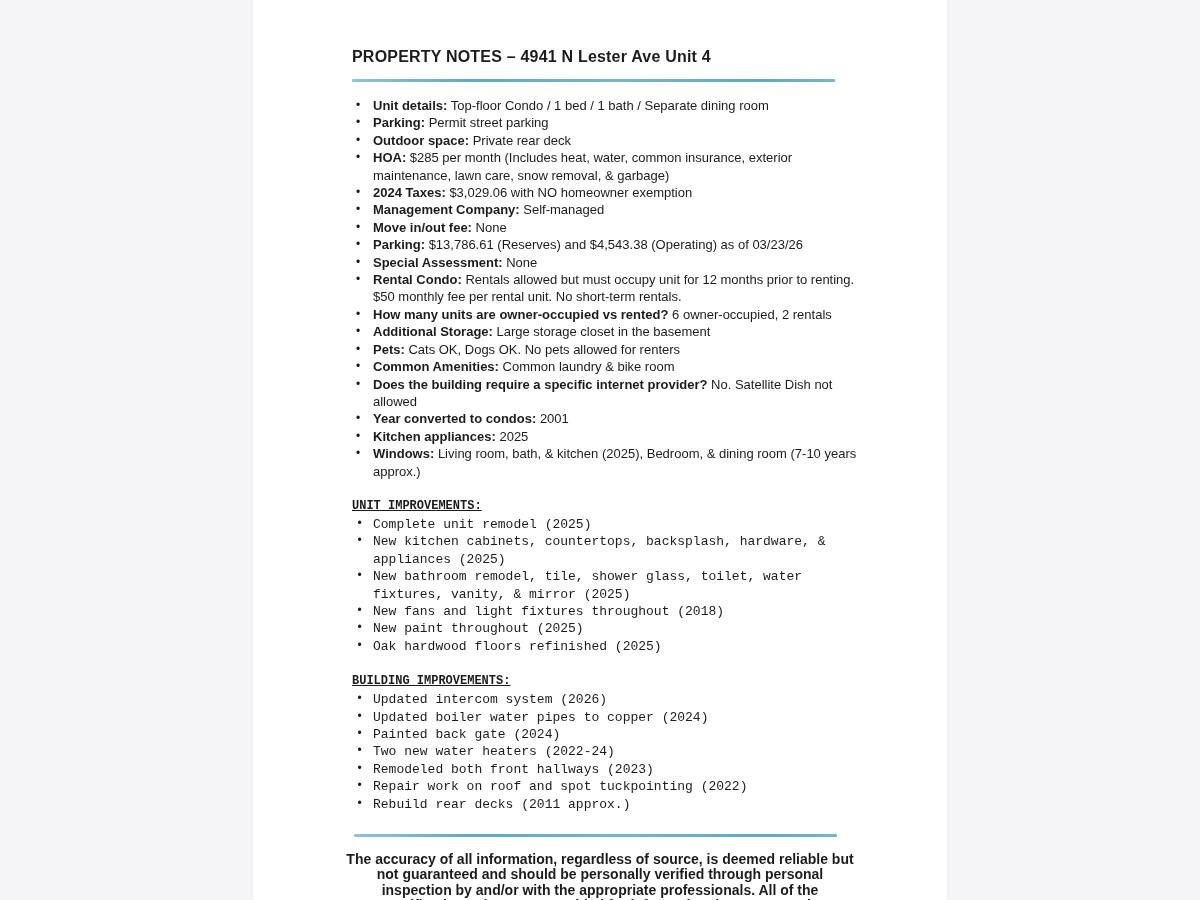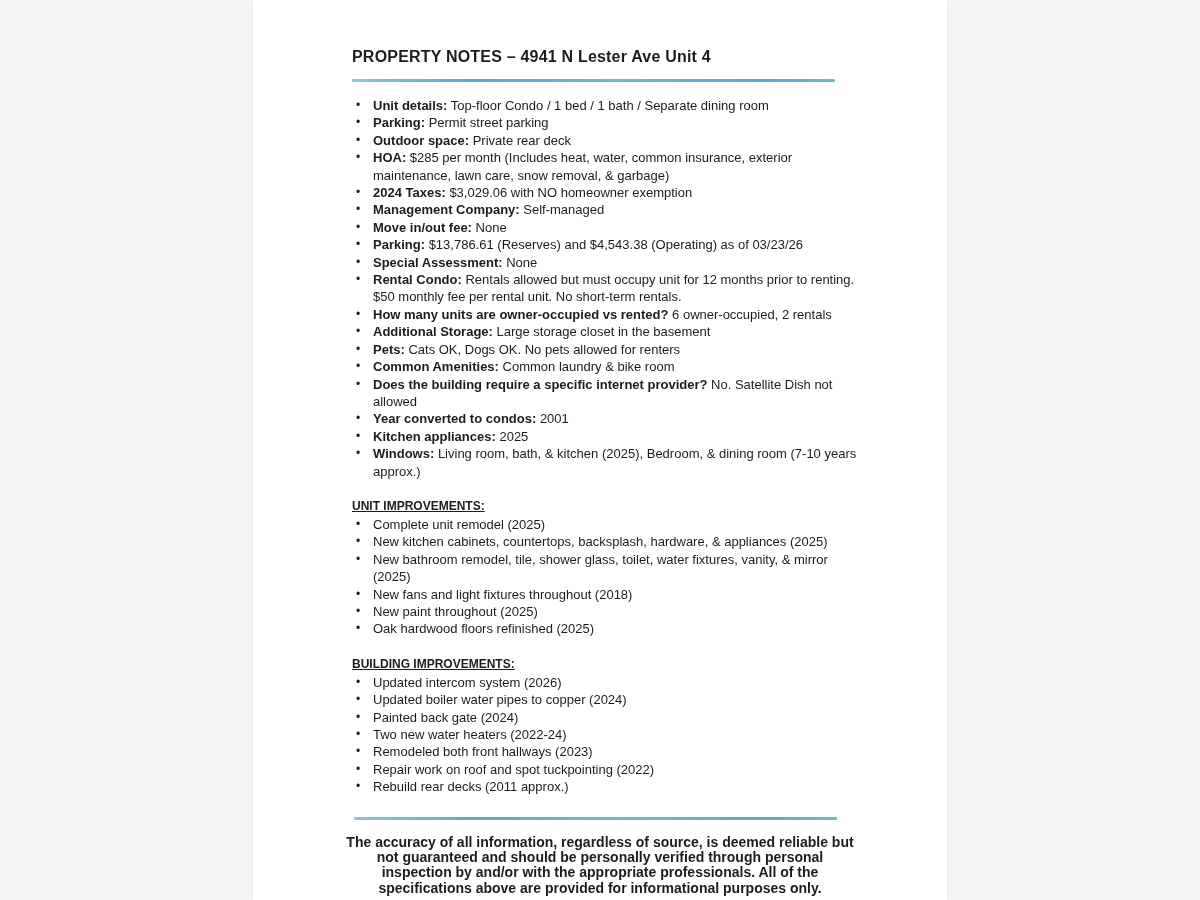--- a/index.html
+++ b/index.html
@@ -38,21 +38,21 @@
   ul.notes { width:512px; }
   ul.section-items { width:512px; }
   li { position:relative; padding-left:21px; }
   li::before {
     content:"\2022";
     position:absolute;
     left:4px;
     font-size:12px;
   }
   .b { font-weight:bold; }
-  .section { margin-top:19px; }
+  .section { margin-top:19px;font-family:Liberation Mono, monospace; }
   .section-heading {
     font-size:12px;
     font-weight:bold;
     text-decoration:underline;
     margin-bottom:3px;
   }
   .rule.bottom { margin:21px 0 0 2px; }
   .disclaimer {
     width:512px;
     margin:15px auto 0 auto;

